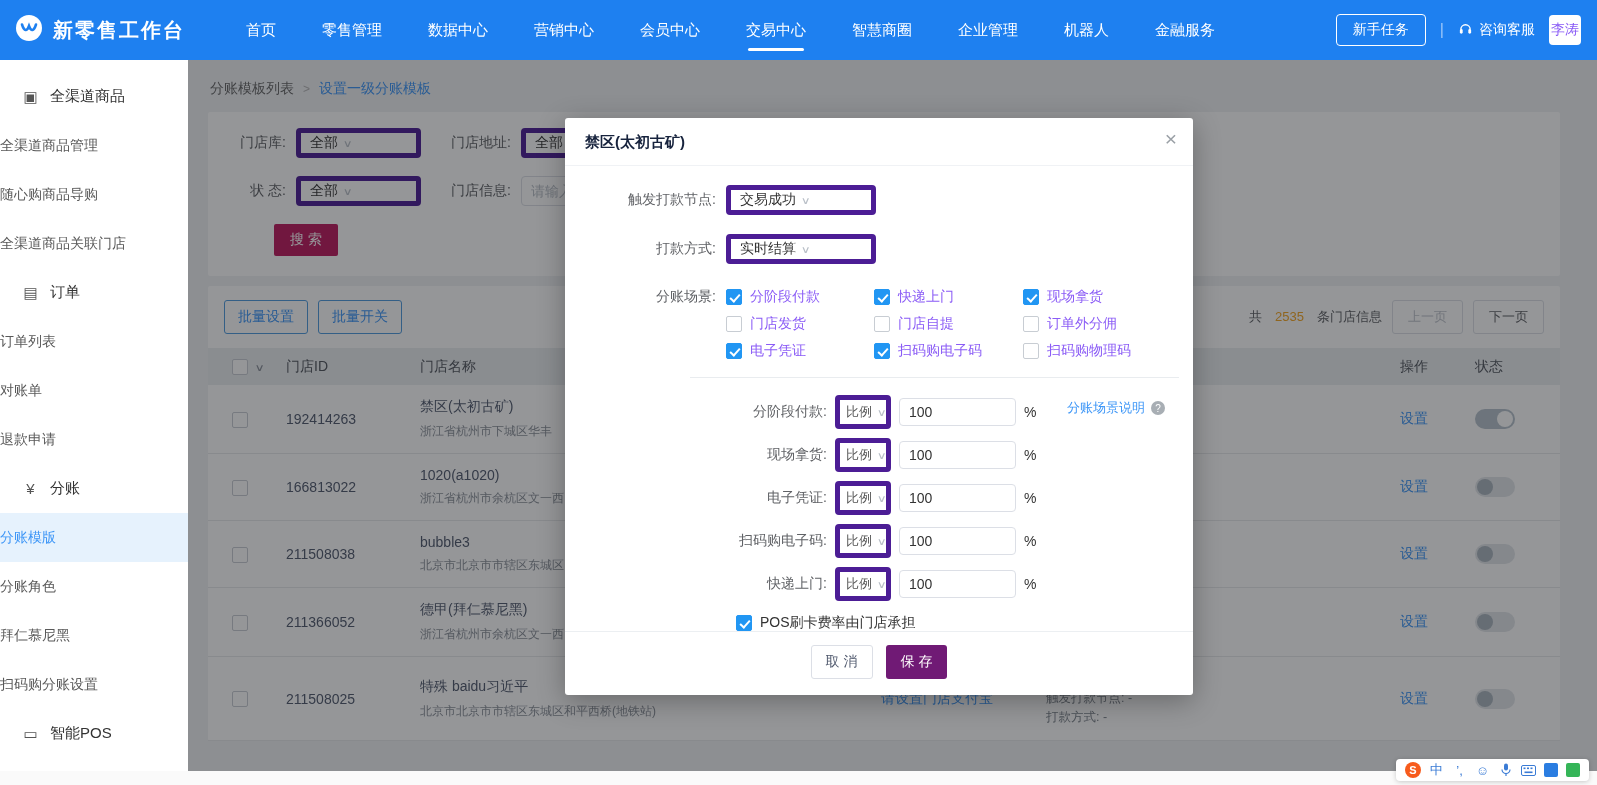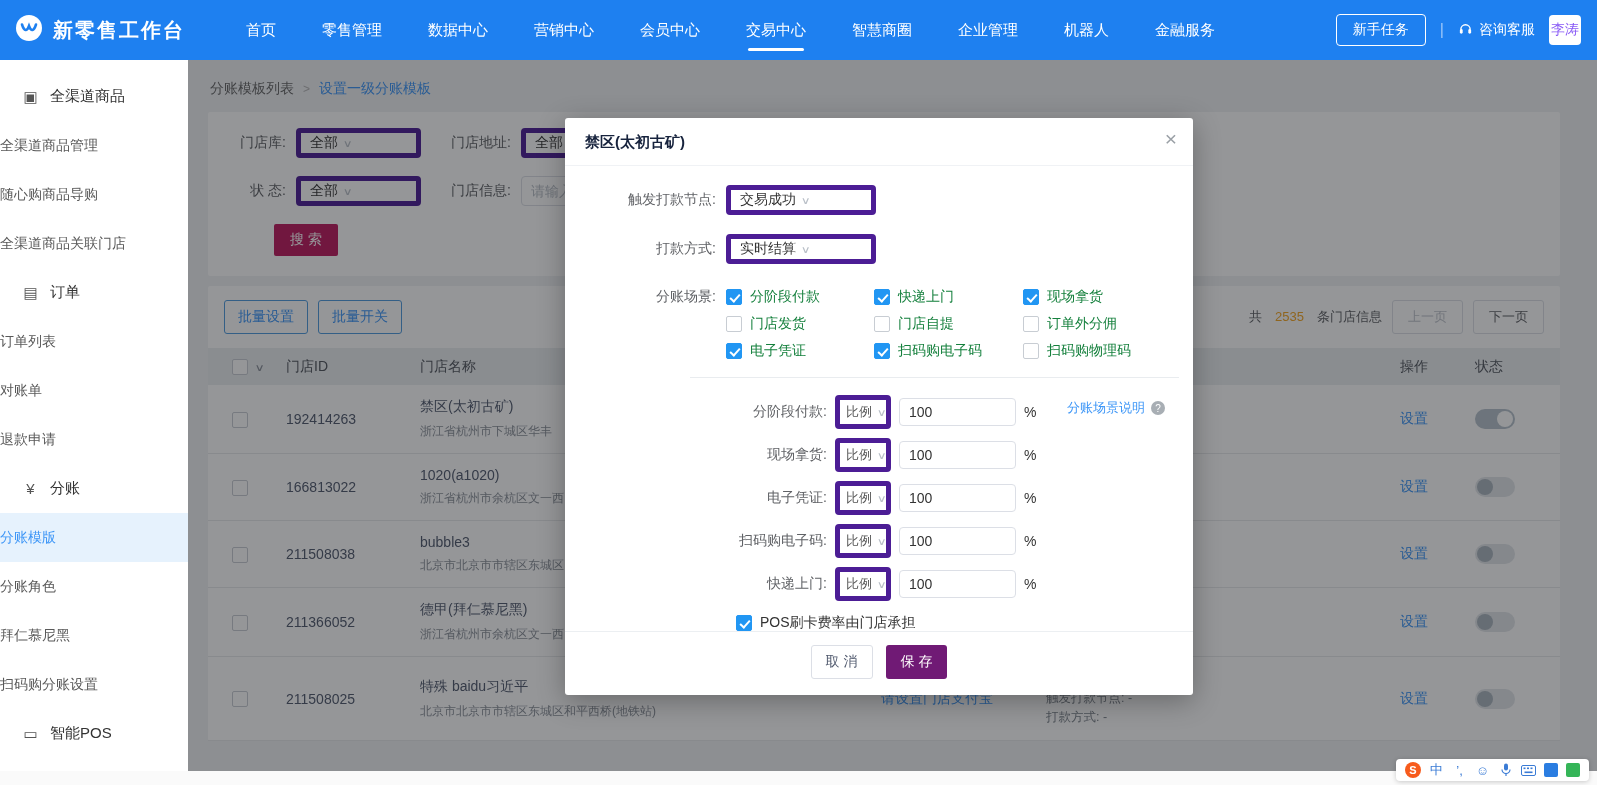--- a/index.html
+++ b/index.html
@@ -80,21 +80,21 @@
   .modal{position:absolute;left:565px;top:118px;width:628px;height:577px;background:#fff;border-radius:3px;box-shadow:0 6px 28px rgba(0,0,0,.3);z-index:40}
   .modal-head{padding:15px 20px 13px;border-bottom:1px solid #f0f2f5}
   .modal-title{font-size:15px;font-weight:700;color:#17233d}
   .modal-close{position:absolute;top:10px;right:16px;font-size:21px;color:#9aa0a6;cursor:pointer;line-height:1}
   .modal-body{padding-top:19px}
   .m-row{display:flex;align-items:center;margin-bottom:19px}
   .m-row2{margin-bottom:24px}
   .m-label{width:161px;text-align:right;padding-right:10px;font-size:14px;color:#606266;flex:none;white-space:nowrap}
   .scene-row{align-items:flex-start;margin-bottom:0}
   .scene-grid{display:grid;grid-template-columns:148px 149px 160px;row-gap:9px}
-  .scene-item{display:flex;align-items:center;gap:8px;font-size:14px;color:#15803d;cursor:pointer;white-space:nowrap}
+  .scene-item{display:flex;align-items:center;gap:8px;font-size:14px;color:#8b5cf6;cursor:pointer;white-space:nowrap}
   .m-divider{border-top:1px solid #e9ecef;margin:17px 14px 17px 125px}
   .ratio-row{display:flex;align-items:center;margin-bottom:9px;position:relative}
   .ratio-label{width:270px;text-align:right;padding-right:8px;font-size:14px;color:#606266;flex:none;white-space:nowrap}
   .mini-select{height:28px;width:56px;padding:12px 6px;font-size:13px;color:#555}
   .ratio-input{width:117px;height:28px;border:1px solid #dcdfe6;border-radius:4px;padding:0 9px;font-size:14px;color:#333;font-family:inherit;margin-left:8px}
   .pct{margin-left:8px;font-size:14px;color:#333}
   .scene-help{position:absolute;right:28px;top:4px;display:flex;align-items:center;gap:6px}
   .scene-help .blue-link{font-size:13px}
   .help-dot{width:14px;height:14px;border-radius:50%;background:#a8aeb4;color:#fff;font-size:10px;display:flex;align-items:center;justify-content:center;cursor:pointer;flex:none}
   .pos-row{display:flex;align-items:center;gap:8px;margin-left:171px;margin-top:13px;font-size:14px;color:#333;cursor:pointer;white-space:nowrap}

